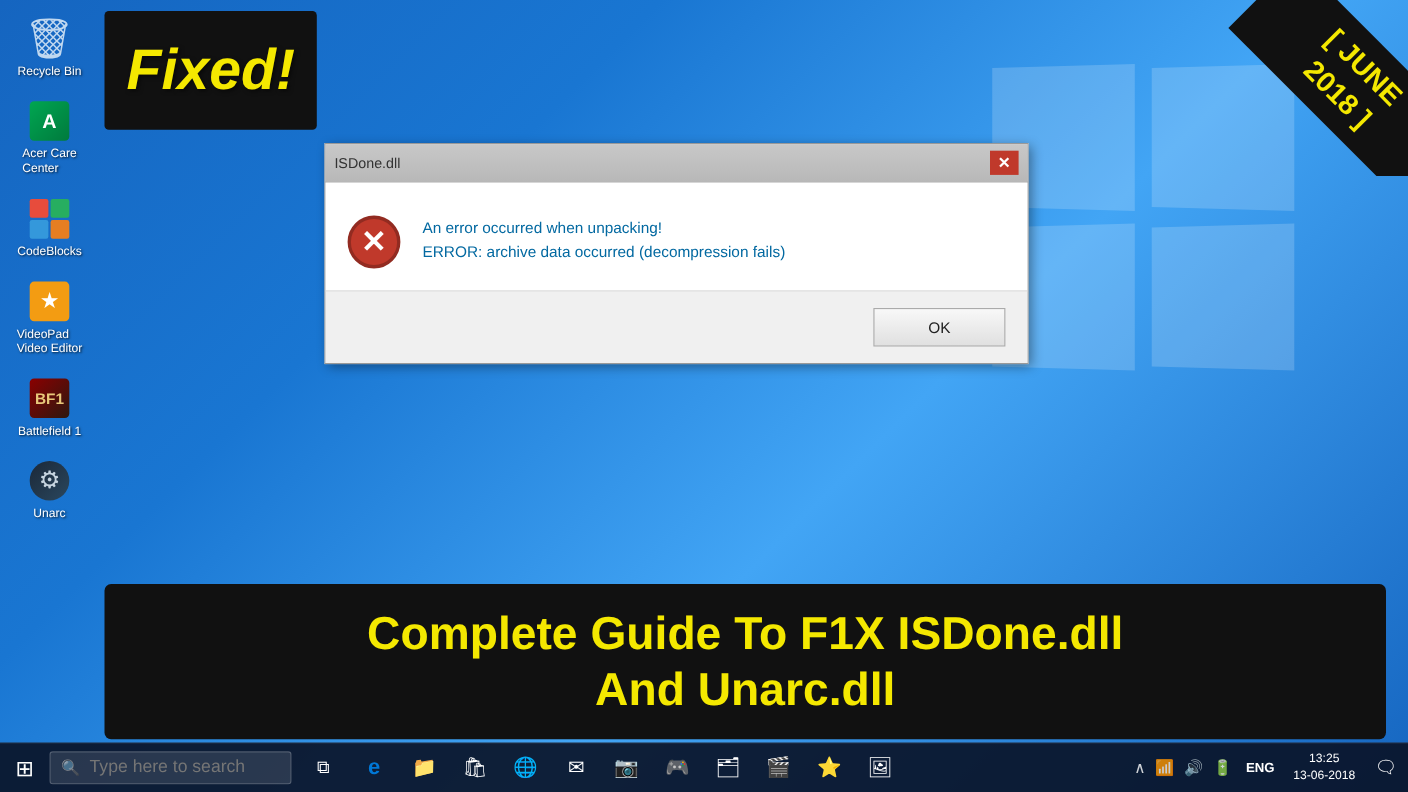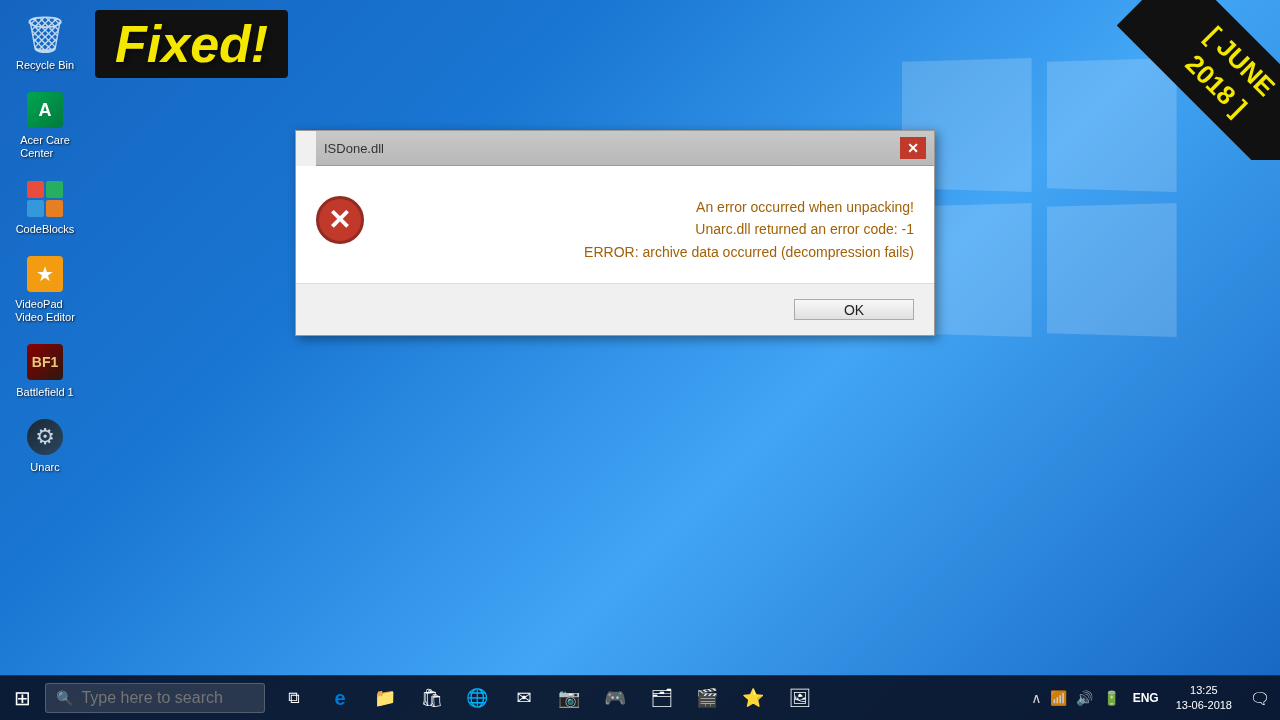--- a/index.html
+++ b/index.html
@@ -87,21 +87,21 @@
 
     
     .recycle-icon { color: #c0d8f0; font-size: 36px; }
 
     
     .fixed-banner {
       position: absolute;
       top: 10px;
       left: 95px;
       background: #111;
-      padding: 4px 20px;
+      padding: 24px 20px;
       border-radius: 4px;
     }
     .fixed-banner span {
       color: #f4e800;
       font-size: 52px;
       font-weight: 900;
       font-style: italic;
       text-shadow: 2px 2px 4px rgba(0,0,0,0.5);
     }
 
@@ -161,21 +161,20 @@
       box-shadow: 3px 3px 10px rgba(0,0,0,0.4);
     }
 
     .dialog-titlebar {
       background: linear-gradient(to bottom, #c8c8c8, #b8b8b8);
       padding: 6px 8px;
       display: flex;
       align-items: center;
       justify-content: space-between;
       border-bottom: 1px solid #999;
-      margin-left: 20px;
     }
 
     .dialog-title {
       font-size: 13px;
       color: #333;
       font-weight: normal;
     }
 
     .dialog-close-btn {
       width: 26px;
@@ -223,36 +222,35 @@
       font-weight: 900;
       line-height: 1;
     }
 
     .error-text {
       flex: 1;
     }
 
     .error-text p {
       font-size: 14px;
-      color: #a16207;
+      color: #0369a1;
       line-height: 1.6;
-      text-align: right;
     }
 
     .dialog-footer {
       background: #f0f0f0;
       padding: 15px 20px;
       display: flex;
       justify-content: flex-end;
       border-top: 1px solid #ddd;
     }
 
     .ok-button {
       width: 120px;
-      height: 21px;
+      height: 35px;
       background: linear-gradient(to bottom, #f8f8f8, #e0e0e0);
       border: 1px solid #aaa;
       font-size: 14px;
       cursor: pointer;
       color: #222;
     }
 
     
     .taskbar {
       position: absolute;
@@ -504,30 +502,33 @@
         <button class="dialog-close-btn">✕</button>
       </div>
       <div class="dialog-body">
         <div class="error-icon">
           <div class="error-circle">
             <span class="error-x">✕</span>
           </div>
         </div>
         <div class="error-text">
           <p>An error occurred when unpacking!</p>
-          <p>Unarc.dll returned an error code: -1</p>
           <p>ERROR: archive data occurred (decompression fails)</p>
         </div>
       </div>
       <div class="dialog-footer">
         <button class="ok-button">OK</button>
       </div>
     </div>
   </div>
 
+  <div class="bottom-banner">
+    <div class="bottom-title">Complete Guide To F1X ISDone.dll</div>
+    <div class="bottom-title">And Unarc.dll</div>
+  </div>
 
   <div class="taskbar">
 
     <div class="taskbar-start">
       <span>⊞</span>
     </div>
 
     <div class="taskbar-search">
       <span class="search-icon-tb">🔍</span>
       <input type="text" placeholder="Type here to search" style="">

